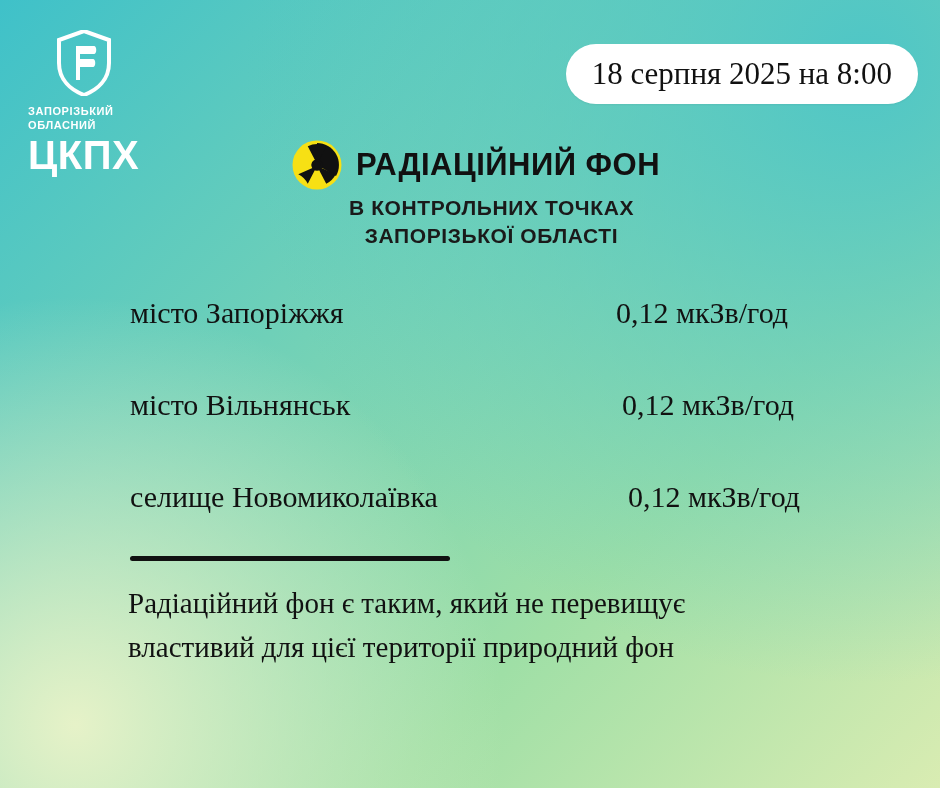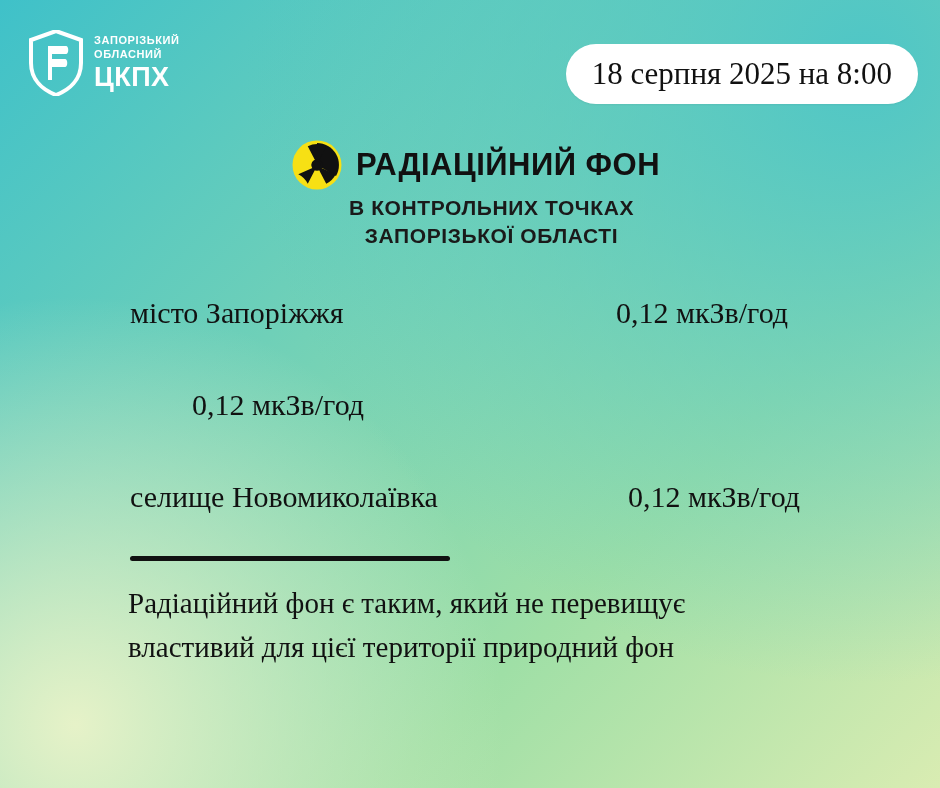--- a/index.html
+++ b/index.html
@@ -24,20 +24,21 @@
   }
 
   
   .logo {
     position: absolute;
     left: 28px;
     top: 30px;
     display: flex;
     align-items: center;
     gap: 10px;
+    flex-direction: column;
   }
   .logo-mark {
     width: 56px;
     height: 66px;
     flex: 0 0 auto;
   }
   .logo-text {
     display: flex;
     flex-direction: column;
     justify-content: center;
@@ -51,21 +52,21 @@
     margin-bottom: 3px;
   }
   .logo-mid {
     font-size: 11px;
     font-weight: bold;
     letter-spacing: 0.6px;
     color: #ffffff;
     margin-bottom: 4px;
   }
   .logo-big {
-    font-size: 27px;
+    font-size: 40px;
     font-weight: bold;
     letter-spacing: 0.5px;
     color: #ffffff;
   }
 
   
   .date-pill {
     position: absolute;
     right: 22px;
     top: 44px;
@@ -209,20 +210,21 @@
       <div>ЗАПОРІЗЬКОЇ ОБЛАСТІ</div>
     </div>
   </div>
 
   <div class="rows">
     <div class="row row-0">
       <span class="place">місто Запоріжжя</span>
       <span class="value">0,12 мкЗв/год</span>
     </div>
     <div class="row row-1">
+      <span class="place">місто Вільнянськ</span>
       <span class="value">0,12 мкЗв/год</span>
     </div>
     <div class="row row-2">
       <span class="place">селище Новомиколаївка</span>
       <span class="value">0,12 мкЗв/год</span>
     </div>
   </div>
 
   <div class="divider"></div>
 

